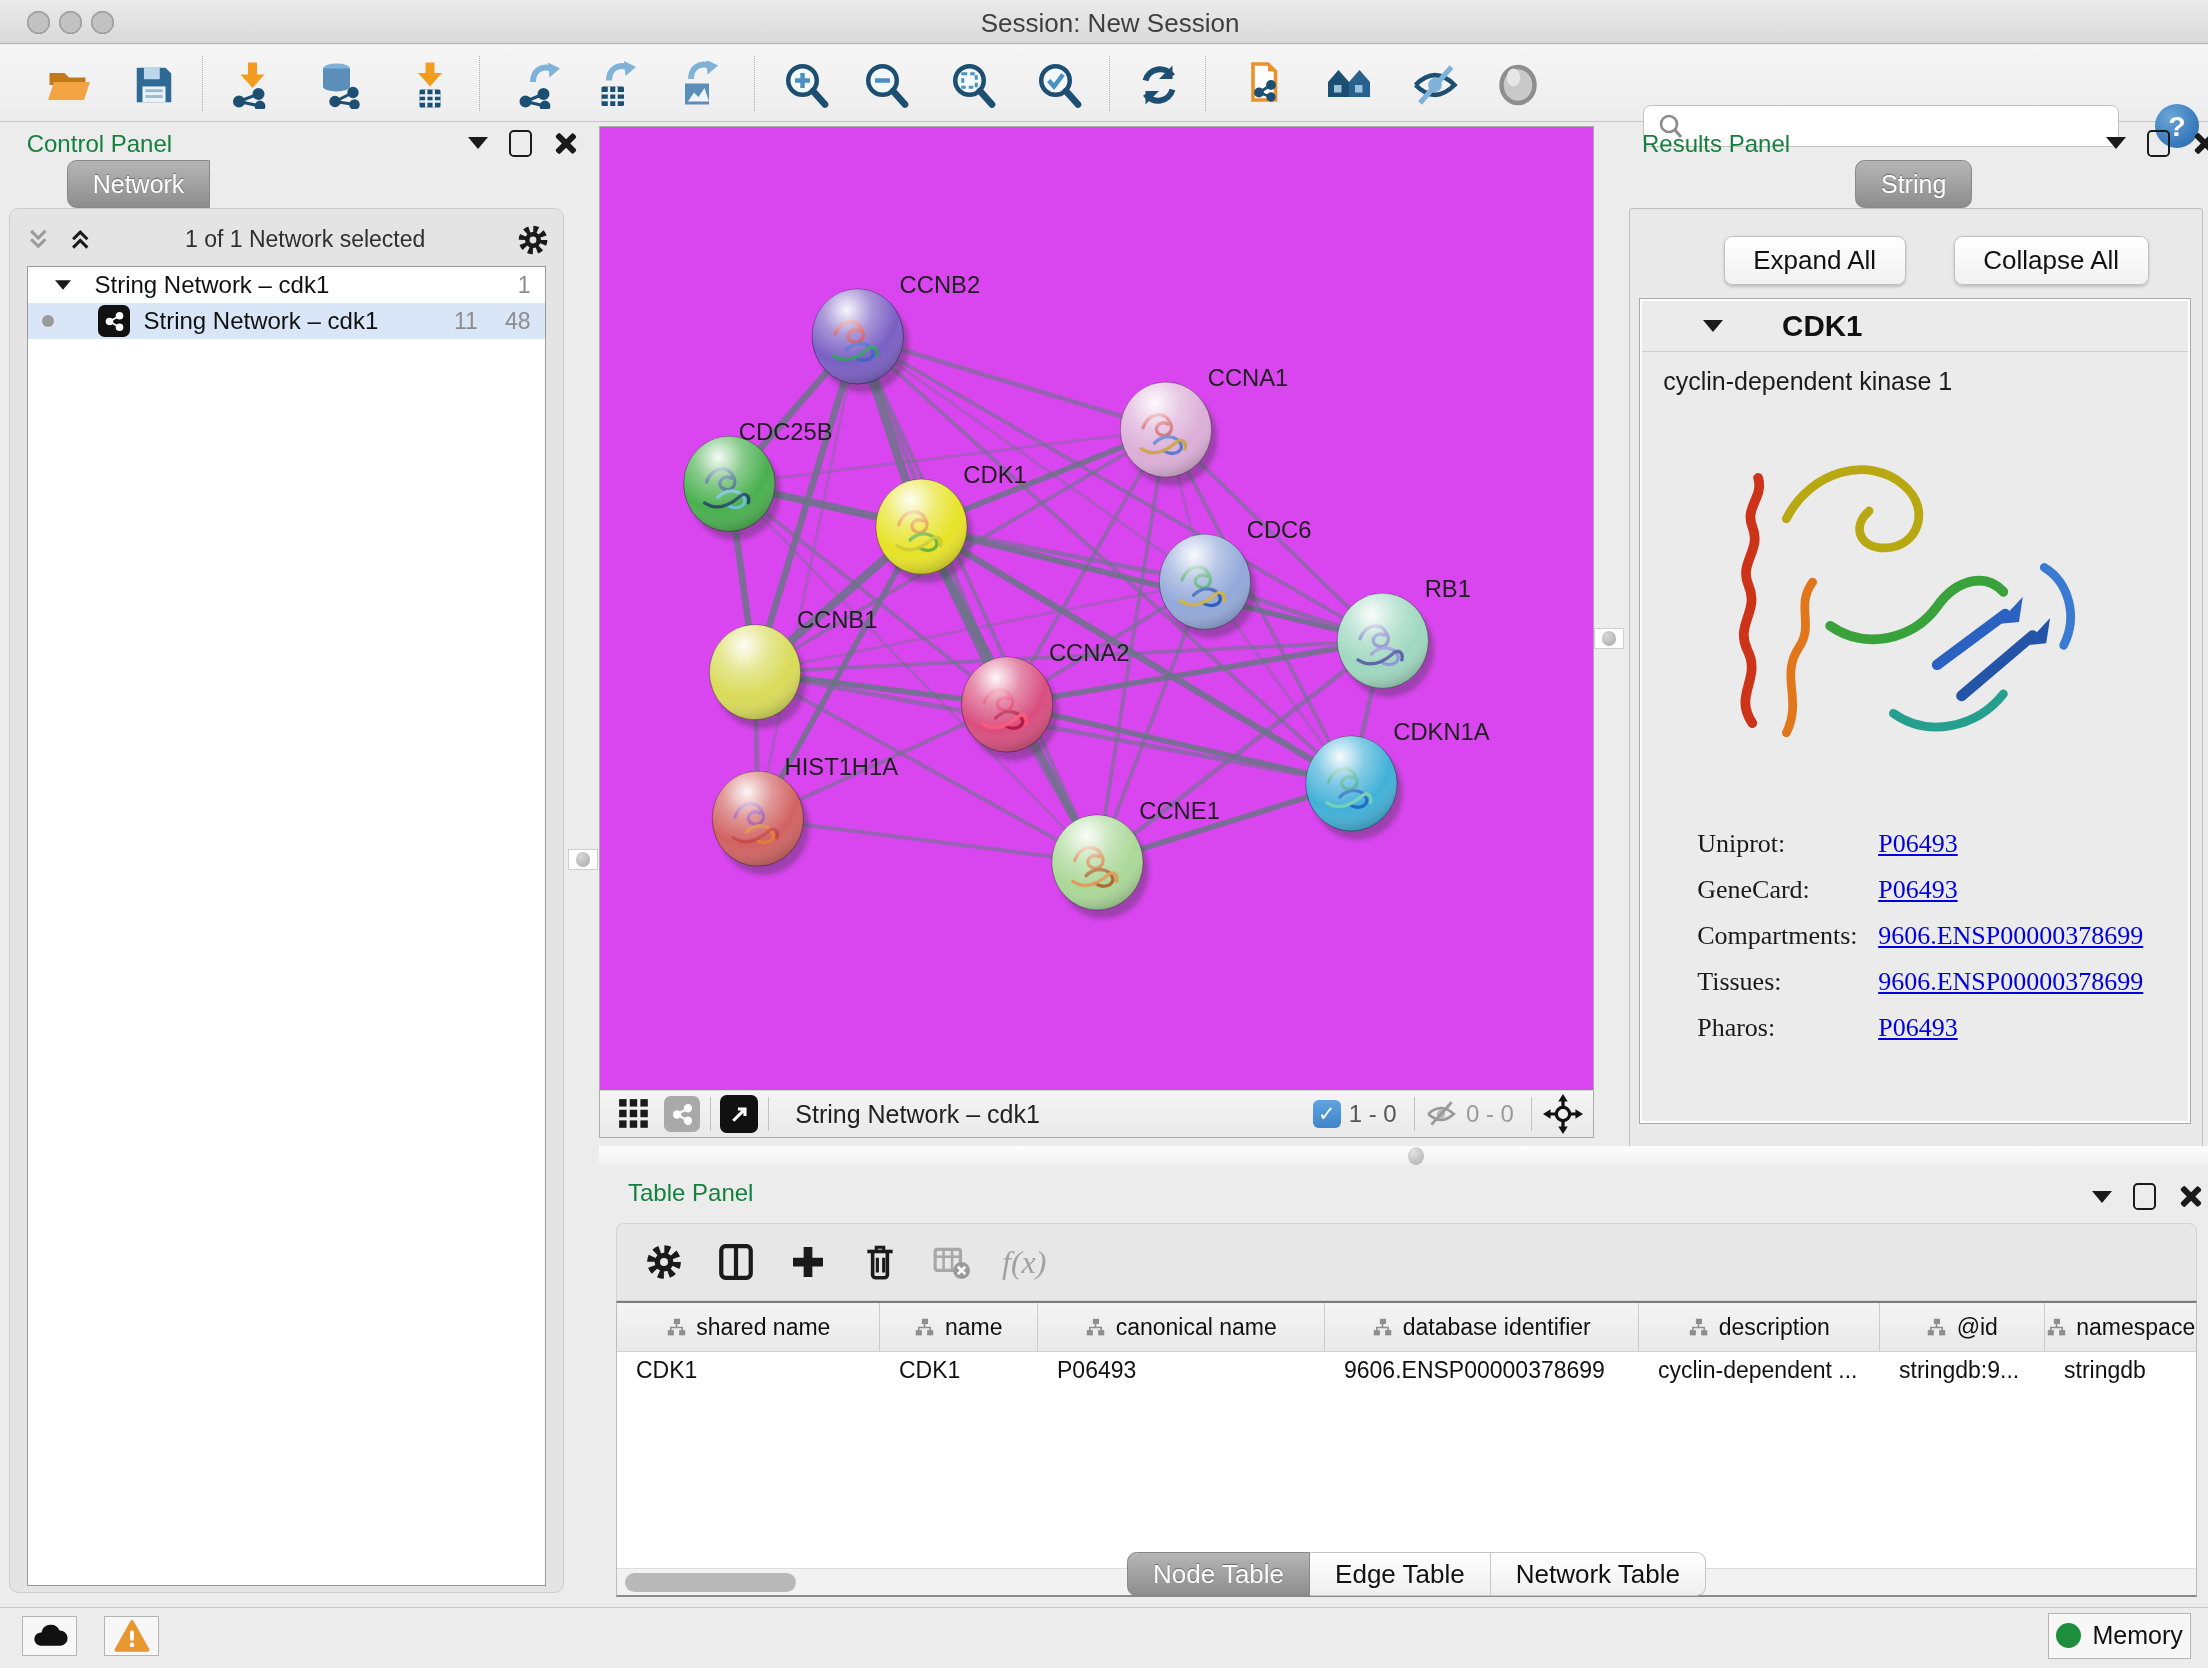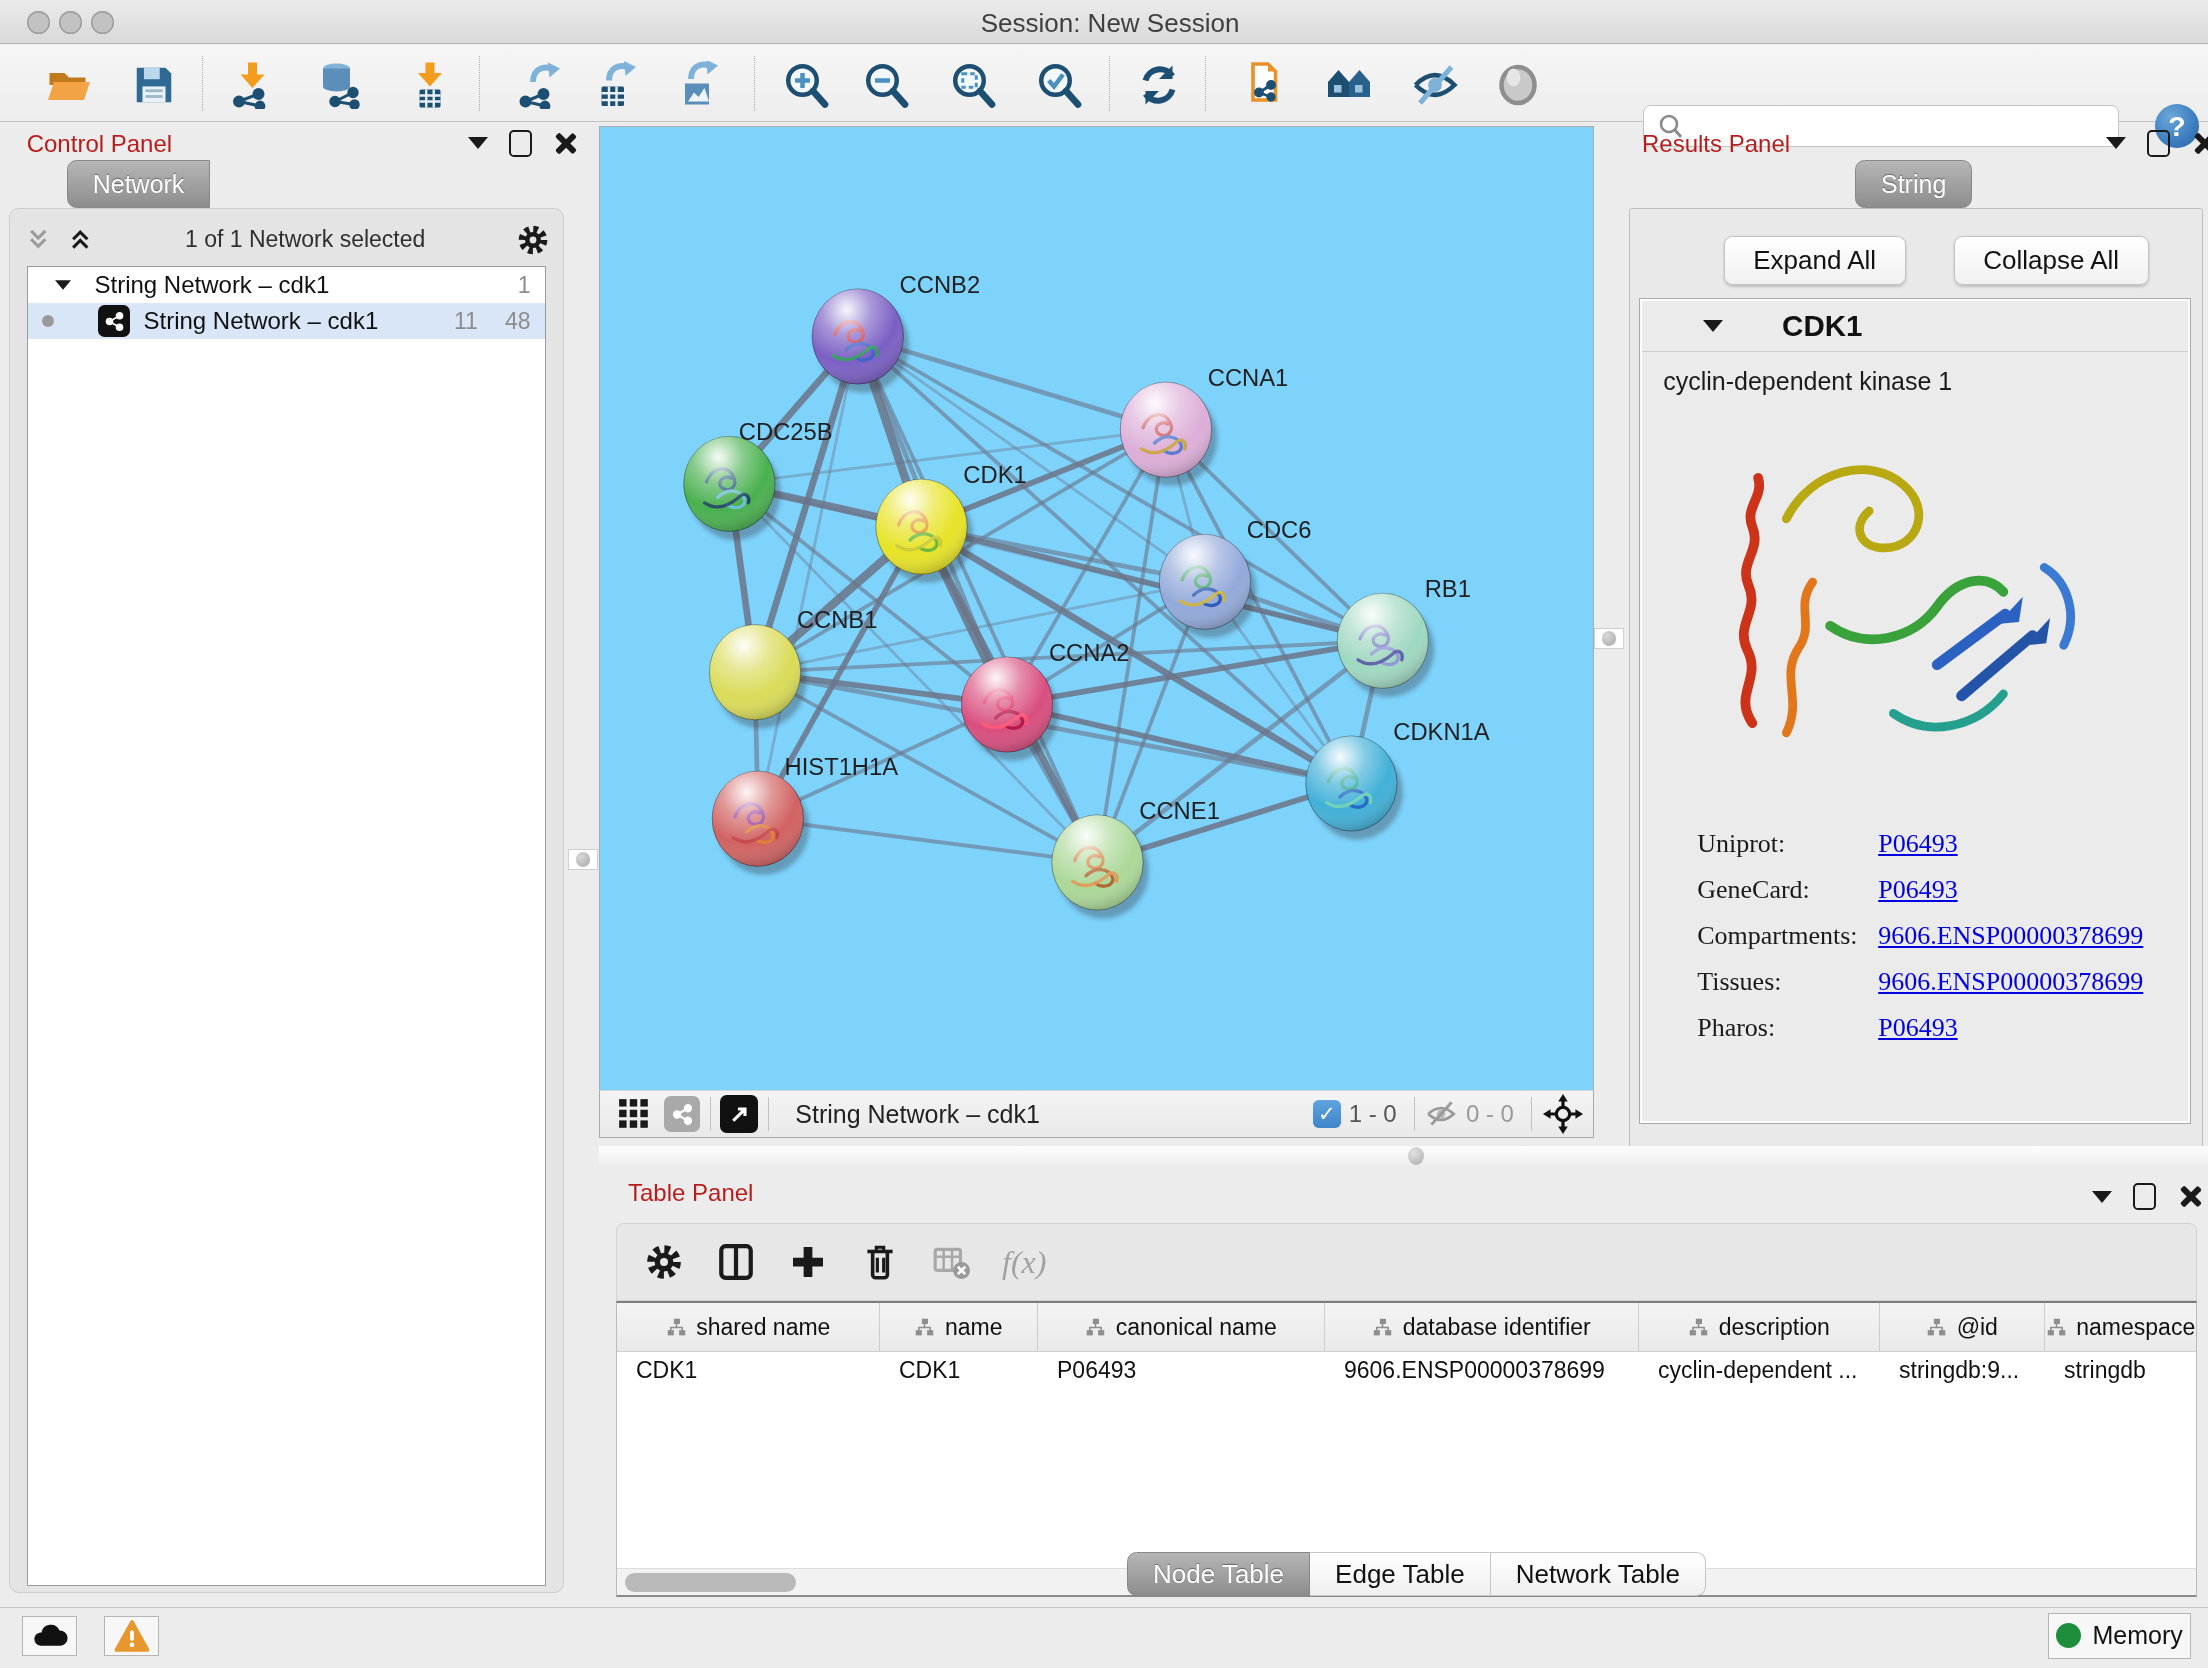--- a/index.html
+++ b/index.html
@@ -23,21 +23,21 @@
   .tsep { position:absolute; top:11.4px; height:55px; border-left:1.9px dotted #ababab; }
   .searchbox { position:absolute; left:1643px; top:60px; width:476px; height:42px;
     background:#fff; border:1px solid #c2c2c2; border-radius:7.6px; display:flex; align-items:center; }
   .searchbox input { border:none; outline:none; flex:1; height:34px; font-size:23px;
     font-family:inherit; background:transparent; }
   .helpbtn { position:absolute; left:2155px; top:59px; width:44px; height:44px; border-radius:50%;
     background:radial-gradient(circle at 35% 30%, #6aa6d8, #3c7dbf 60%, #2c639c);
     color:#fff; font-size:28.5px; font-weight:bold; display:flex; align-items:center; justify-content:center; }
 
   
-  .panel-title { font-size:24px; color:#b91c1c; }
+  .panel-title { font-size:24px; color:#15803d; }
   .tri-down { width:0; height:0; border-left:10.5px solid transparent; border-right:10.5px solid transparent;
     border-top:12.4px solid #1a1a1a; display:inline-block; }
   .sq-icon { width:23px; height:27px; border:2.9px solid #1a1a1a; border-radius:4.8px; display:inline-block; }
   .x-icon { position:relative; width:25px; height:25px; display:inline-block; }
   .x-icon::before,.x-icon::after { content:""; position:absolute; left:10.5px; top:0; width:5.7px; height:25px;
     background:#1a1a1a; border-radius:1.9px; }
   .x-icon::before { transform:rotate(45deg);} .x-icon::after { transform:rotate(-45deg);}
   .hdr-controls { position:absolute; display:flex; align-items:center; gap:21px; }
 
   
@@ -60,21 +60,21 @@
     background:#fff; border:1px solid #9a9a9a; }
   .tree-row { position:relative; height:36px; display:flex; align-items:center; font-size:24px; color:#111; }
   .tree-row.selected { background:#d9e6f8; }
   .tree-count { color:#8c8c8c; font-size:23px; }
   .dot-gray { width:12.4px; height:12.4px; border-radius:50%; background:#9a9a9a; display:inline-block; }
   .appicon { width:32px; height:32px; border-radius:6.7px; background:#111; display:inline-flex;
     align-items:center; justify-content:center; }
 
   
   .net-canvas { position:absolute; left:599px; top:126px; width:995px; height:964px;
-    background:#7dd3fc; border:1px solid #ababab; border-bottom:none;text-decoration:underline; }
+    background:#d946ef; border:1px solid #ababab; border-bottom:none;text-decoration:underline; }
   .net-toolbar { position:absolute; left:599px; top:1090px; width:995px; height:48px;
     background:linear-gradient(#f4f4f4,#e9e9e9); border:1px solid #ababab; border-top:1px solid #d5d5d5;
     display:flex; align-items:center; }
   .nt-sep { height:34px; border-left:1px solid #c2c2c2; margin:0 9.5px; }
   .nt-title { font-size:25px; color:#222; margin-left:17px; }
   .checkbox-blue { width:28.5px; height:28.5px; border-radius:5.7px;
     background:linear-gradient(#5fa3e0,#3f85c8); color:#fff; font-size:21px; font-weight:bold;
     display:inline-flex; align-items:center; justify-content:center; }
   .checkbox-blue::after { content:"✓"; }
   .nt-count { font-size:24px; color:#555; margin:0 7.6px; }

